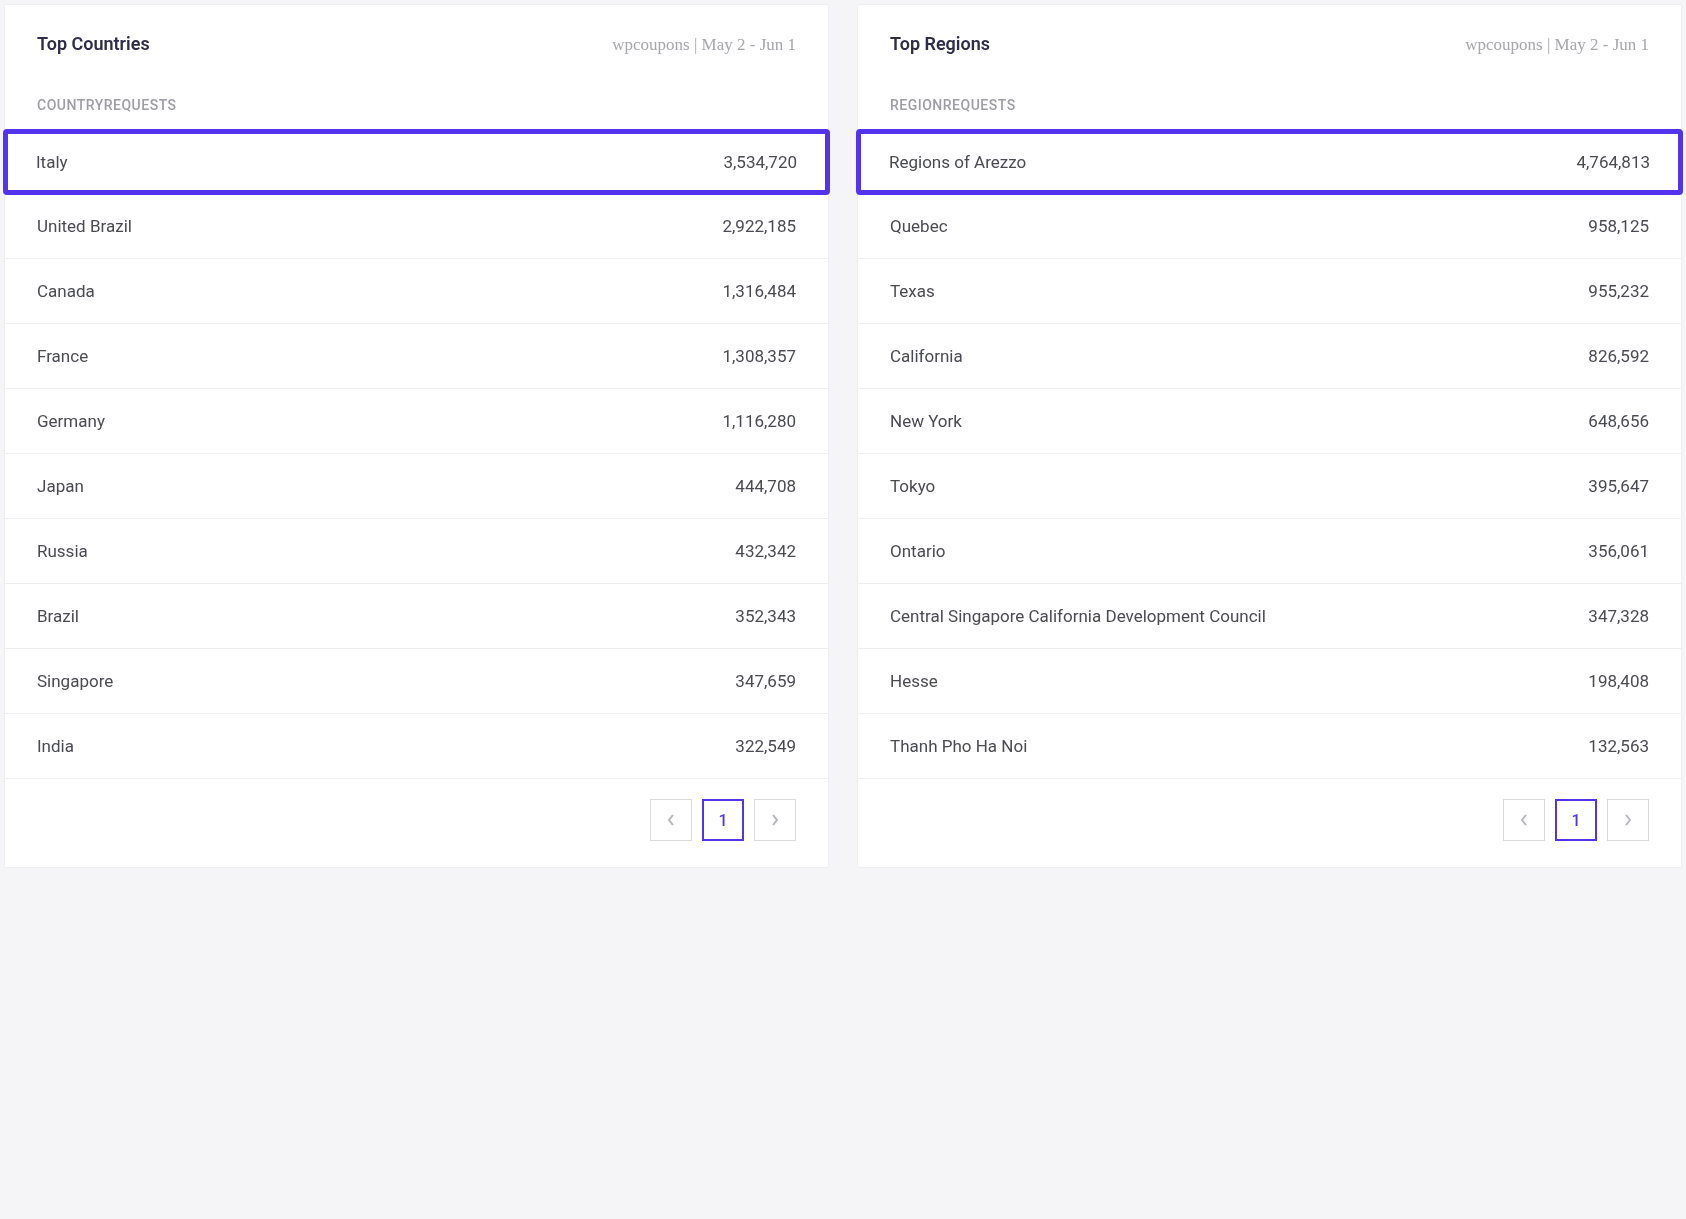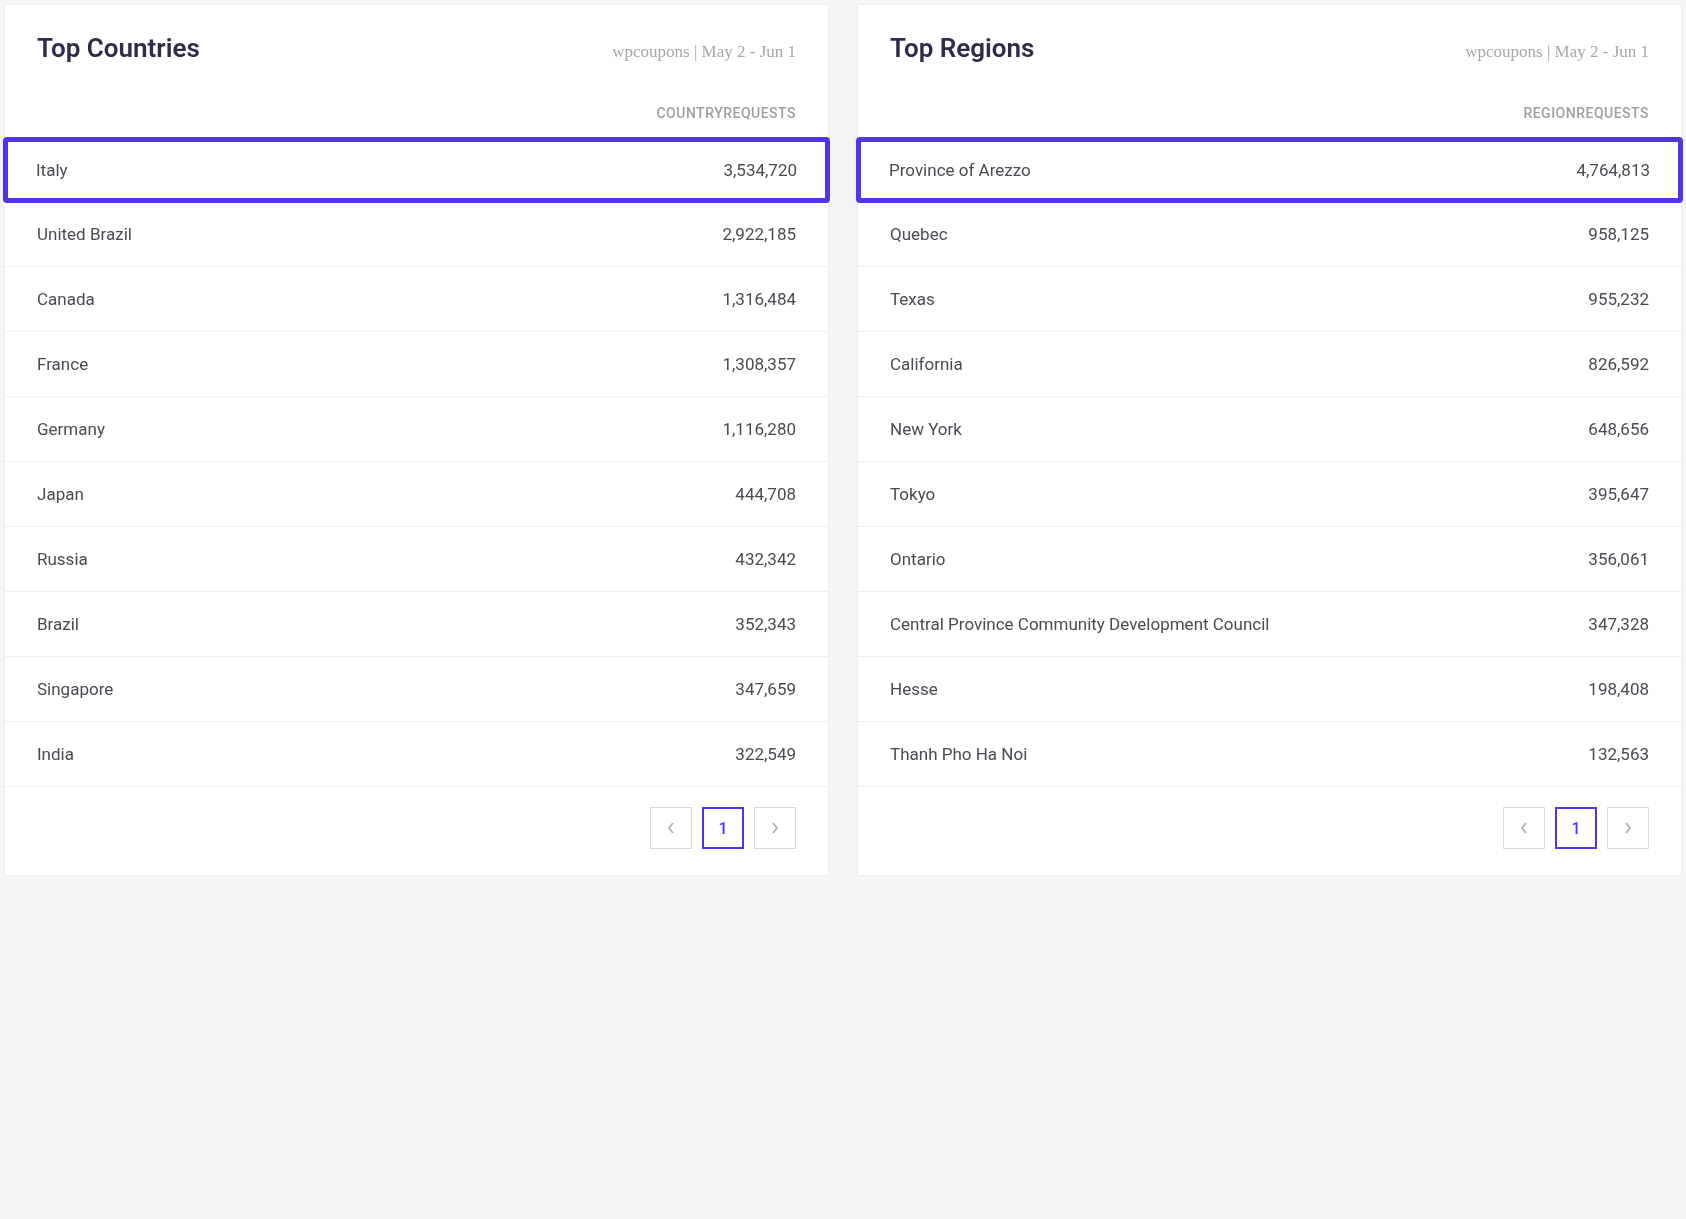--- a/index.html
+++ b/index.html
@@ -22,33 +22,33 @@
     flex-direction: column;
     min-width: 0;
   }
   .card-header {
     display: flex;
     justify-content: space-between;
     align-items: baseline;
     padding: 28px 32px 18px 32px;
   }
   .card-title {
-    font-size: 26px;
+    font-size: 18px;
     font-weight: 600;
     color: #2e2c4a;
   }
   .card-meta {
     font-size: 17px;
     color: #a6a6ac;
     font-weight: 400;
     font-family: Liberation Serif, serif;
   }
   .col-headers {
     display: flex;
-    justify-content: flex-end;
+    justify-content: flex-start;
     padding: 24px 32px 18px 32px;
     font-size: 14px;
     letter-spacing: 0.5px;
     color: #9d9da4;
     font-weight: 500;
   }
   .rows {
     display: flex;
     flex-direction: column;
   }
@@ -174,21 +174,21 @@
     <div class="card-header">
       <div class="card-title">Top Regions</div>
       <div class="card-meta">wpcoupons | May 2 - Jun 1</div>
     </div>
     <div class="col-headers">
       <div>REGION</div>
       <div>REQUESTS</div>
     </div>
     <div class="rows">
         <div class="row highlight">
-          <div>Province of Arezzo</div>
+          <div>Regions of Arezzo</div>
           <div>4,764,813</div>
         </div>
         <div class="row">
           <div>Quebec</div>
           <div>958,125</div>
         </div>
         <div class="row">
           <div>Texas</div>
           <div>955,232</div>
         </div>
@@ -202,21 +202,21 @@
         </div>
         <div class="row">
           <div>Tokyo</div>
           <div>395,647</div>
         </div>
         <div class="row">
           <div>Ontario</div>
           <div>356,061</div>
         </div>
         <div class="row">
-          <div>Central Province Community Development Council</div>
+          <div>Central Singapore California Development Council</div>
           <div>347,328</div>
         </div>
         <div class="row">
           <div>Hesse</div>
           <div>198,408</div>
         </div>
         <div class="row">
           <div>Thanh Pho Ha Noi</div>
           <div>132,563</div>
         </div>

